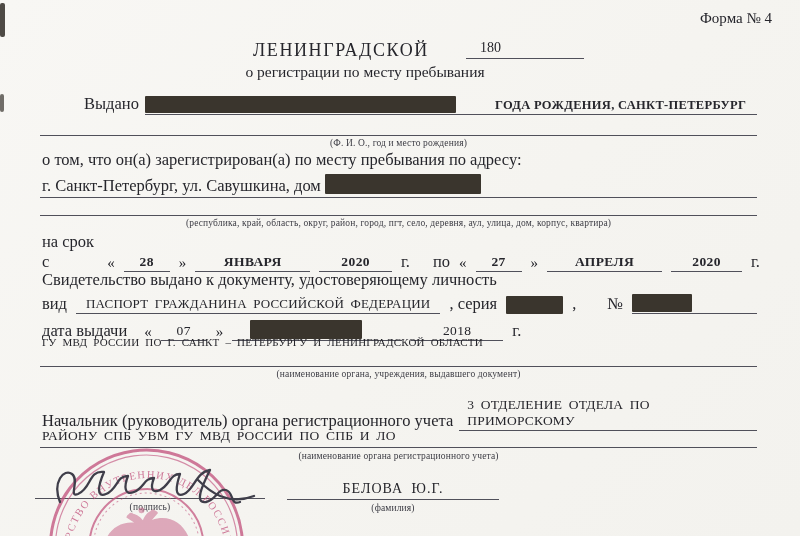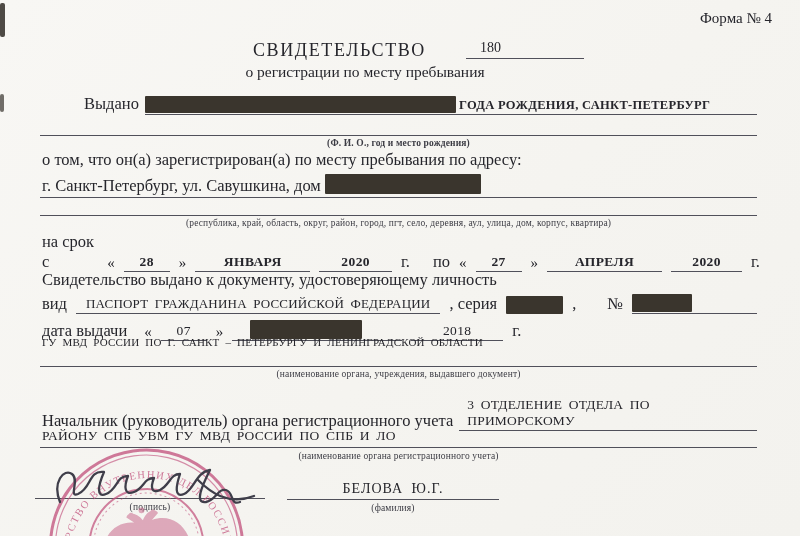--- a/index.html
+++ b/index.html
@@ -20,45 +20,45 @@
   .lbl{font-size:16.5px;color:#26262c;}
   .cell{display:inline-block;border-bottom:1.4px solid #50505a;text-align:center;
         font-weight:700;font-size:13.5px;letter-spacing:.4px;padding-bottom:1px;}
   .row{position:absolute;display:flex;align-items:flex-end;column-gap:9px;}
   .q{font-size:15px;}
   .form-label{position:absolute;top:10px;right:28px;font-size:15px;}
   .title{position:absolute;top:40px;left:253px;font-size:18px;letter-spacing:1.6px;}
   .title-num{position:absolute;top:40px;left:466px;width:104px;border-bottom:1.4px solid #50505a;
              font-size:14px;padding-left:14px;padding-bottom:2px;}
   .subtitle{position:absolute;top:63px;left:40px;width:650px;text-align:center;font-size:15.5px;}
-  .bold-entry{font-weight:700;font-size:12.5px;letter-spacing:.3px;}
+  .bold-entry{font-weight:700;font-size:12.5px;letter-spacing:.3px;margin-left:36px;}
   .narrow{font-size:13px;letter-spacing:.2px;word-spacing:3px;}
   .stamp-svg,.sig-svg{position:absolute;pointer-events:none;}
   .artifact{position:absolute;background:#4e4a45;border-radius:2px;}
 </style>
 </head>
 <body>
 
 <div class="page">
 
   <div class="artifact" style="left:0;top:3px;width:5px;height:34px;"></div>
   <div class="artifact" style="left:0;top:94px;width:4px;height:18px;opacity:.8;"></div>
 
   <div class="form-label">Форма № 4</div>
-  <div class="title">СВИДЕТЕЛЬСТВО</div>
+  <div class="title">ЛЕНИНГРАДСКОЙ</div>
   <div class="title-num">180</div>
   <div class="subtitle">о регистрации по месту пребывания</div>
 
   <div class="abs lbl" style="top:94px;left:84px;">Выдано</div>
   <div class="abs redact" style="top:96px;left:145px;width:311px;height:17px;"></div>
   <div class="abs bold-entry" style="top:98px;left:459px;">ГОДА РОЖДЕНИЯ, САНКТ-ПЕТЕРБУРГ</div>
   <div class="rule" style="top:114px;left:145px;width:612px;"></div>
 
   <div class="rule" style="top:135px;left:40px;width:717px;"></div>
-  <div class="caption" style="top:138px;left:40px;width:717px;font-weight:bold;">(Ф. И. О., год и место рождения)</div>
+  <div class="caption" style="top:138px;left:40px;width:717px;">(Ф. И. О., год и место рождения)</div>
 
   <div class="abs lbl" style="top:150px;left:42px;">о том, что он(а) зарегистрирован(а) по месту пребывания по адресу:</div>
   <div class="abs lbl" style="top:176px;left:42px;">г. Санкт-Петербург, ул. Савушкина, дом</div>
   <div class="abs redact" style="top:174px;left:325px;width:156px;height:20px;"></div>
   <div class="rule" style="top:197px;left:40px;width:717px;"></div>
 
   <div class="rule" style="top:215px;left:40px;width:717px;"></div>
   <div class="caption" style="top:218px;left:40px;width:717px;">(республика, край, область, округ, район, город, пгт, село, деревня, аул, улица, дом, корпус, квартира)</div>
 
   <div class="row" style="top:232px;left:42px;right:40px;">

